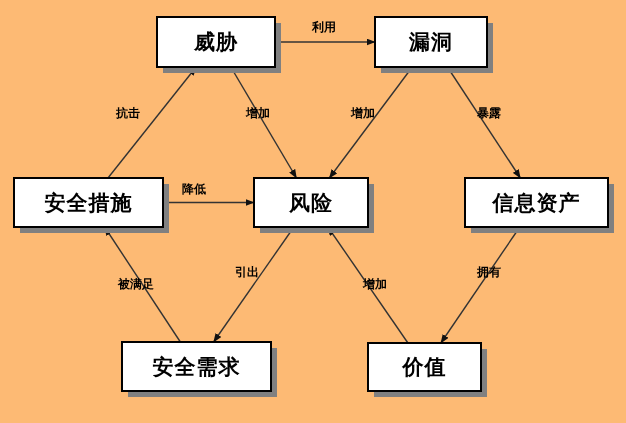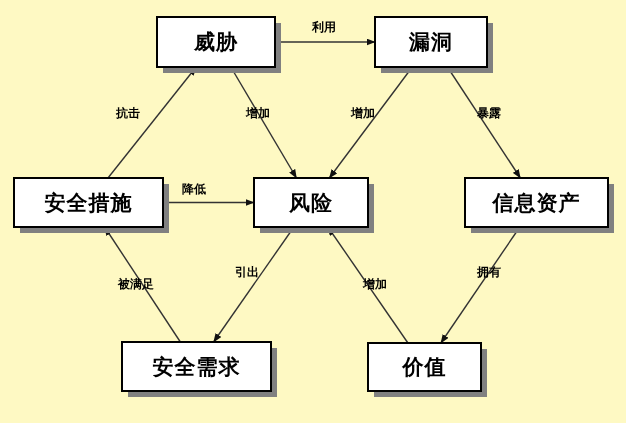--- a/index.html
+++ b/index.html
@@ -11,21 +11,21 @@
     width: 626px;
     height: 423px;
     background: #ffffff;
     font-family: "DejaVu Sans", "Liberation Sans", sans-serif;
     overflow: hidden;
   }
   #diagram-root {
     position: relative;
     width: 626px;
     height: 423px;
-    background: #fef9c3;
+    background: #fdba74;
   }
   svg.diagram-canvas {
     position: absolute;
     left: 0;
     top: 0;
     width: 626px;
     height: 423px;
     display: block;
   }
   .node-shadow {

